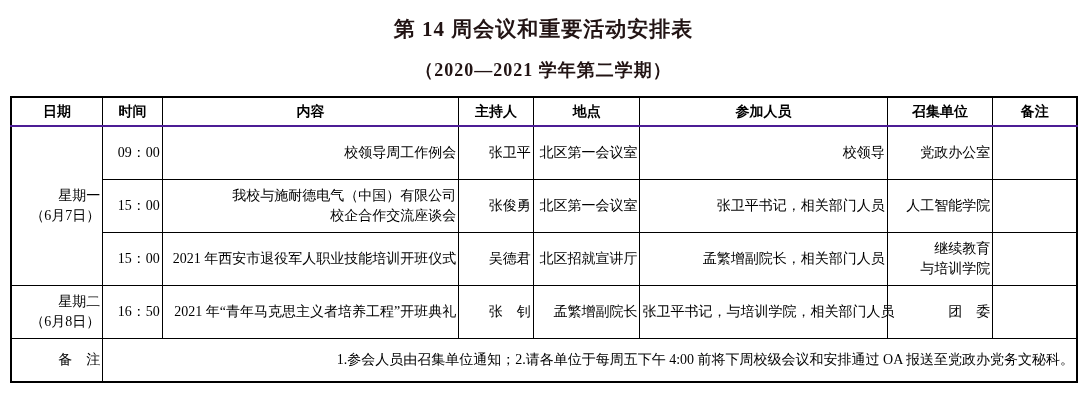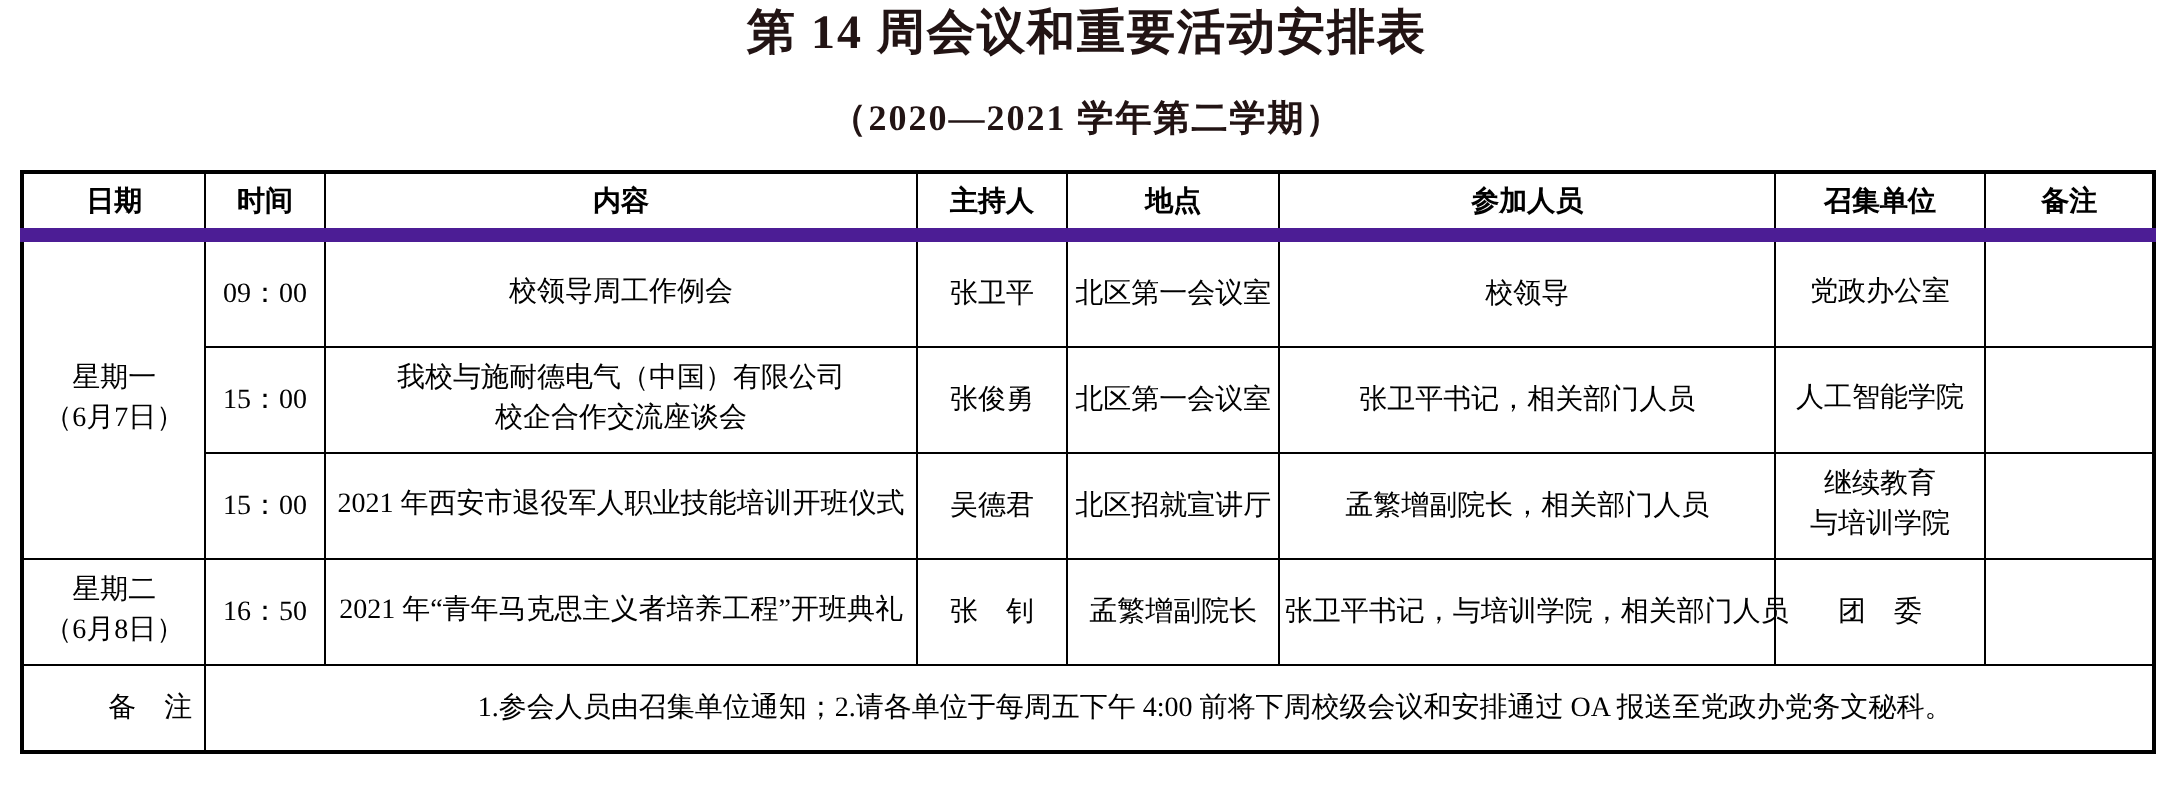--- a/index.html
+++ b/index.html
@@ -8,23 +8,24 @@
     background: #ffffff;
     width: 1087px;
     height: 401px;
     font-family: "Liberation Serif", "DejaVu Serif", serif;
     color: #000000;
     overflow: hidden;
   }
   .doc-title {
     text-align: center;
     font-weight: bold;
-    font-size: 24px;
+    font-size: 21px;
     letter-spacing: 1px;
     margin: 0;
+    padding-top: 15px;
     color: #221414;
   }
   .doc-subtitle {
     text-align: center;
     font-weight: bold;
     font-size: 18px;
     letter-spacing: 1px;
     margin: 0;
     padding-top: 15px;
     color: #221414;
@@ -40,23 +41,23 @@
     border: 1px solid #000;
     text-align: center;
     vertical-align: middle;
     font-size: 14px;
     padding: 1px 2px;
     overflow: visible;
   }
   .schedule thead th {
     height: 25px;
     font-weight: bold;
-    border-bottom: 7px solid #4c1d95;
+    border-bottom: 2px solid #4c1d95;
   }
-  .schedule tbody td { height: 50px; }
+  .schedule tbody td { height: 50px; text-align: right; }
   .schedule tr.body-row { height: 52px; }
   .schedule tr.footer-row td { height: 40px; padding-left: 38px; }
   .line { display: block; line-height: 1.45; }
   .nowrap { white-space: nowrap; }
   .note-text { font-size: 14px; margin-top: 26px; }
 </style>
 </head>
 <body>
 
 <div class="doc-title">第 14 周会议和重要活动安排表</div>

